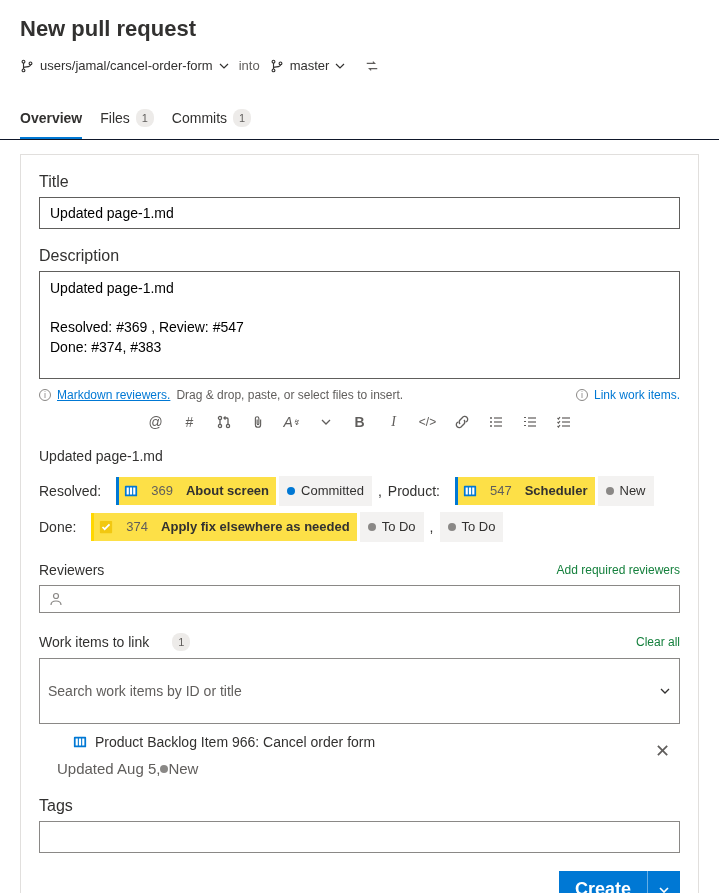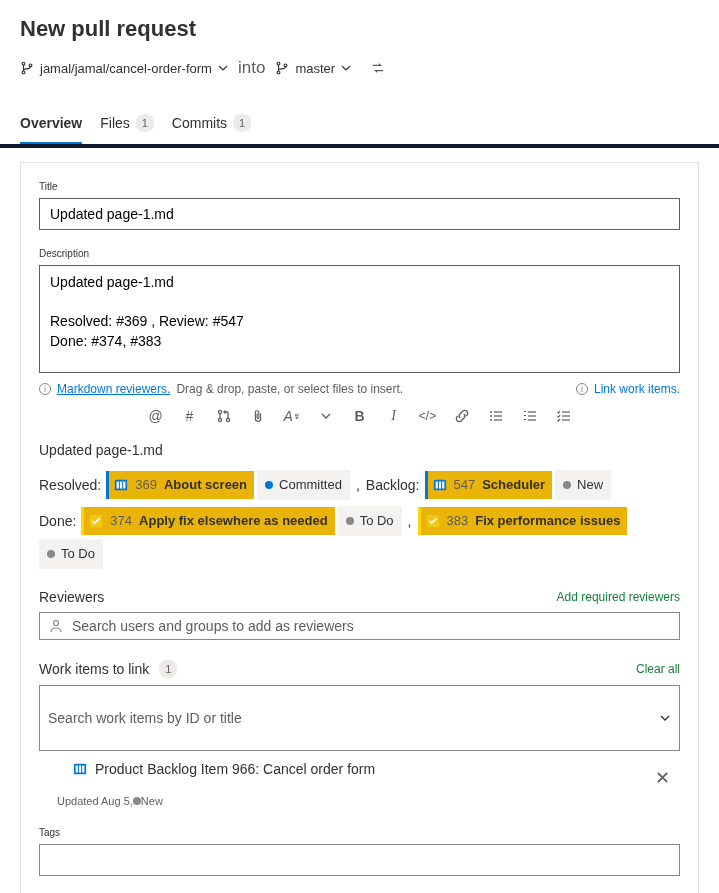--- a/index.html
+++ b/index.html
@@ -7,48 +7,48 @@
       font-family: "Segoe UI", -apple-system, BlinkMacSystemFont, sans-serif;
       font-size: 14px;
       color: #323130;
       background: #fff;
       width: 719px;
     }
     .header { padding: 16px 20px 8px; }
     .page-title { font-size: 22px; font-weight: 600; margin-bottom: 16px; }
     .branch-row { display: flex; align-items: center; gap: 10px; margin-bottom: 20px; }
     .branch-chip { display: inline-flex; align-items: center; gap: 6px; cursor: pointer; font-size: 13px; }
-    .branch-into { color: #605e5c; font-size: 17px; }
+    .branch-into { color: #605e5c; font-size: 13px; }
     .chevron-icon { width: 10px; height: 10px; }
     .swap-icon { width: 14px; height: 14px; color: #605e5c; }
     .branch-icon { width: 14px; height: 14px; }
-    .tabs { display: flex; gap: 18px; border-bottom: 4px solid #0f172a; padding: 0 20px; }
+    .tabs { display: flex; gap: 18px; border-bottom: 1px solid #0f172a; padding: 0 20px; }
     .tab { display: flex; align-items: center; gap: 6px; padding: 8px 0 10px; cursor: pointer; font-size: 14px; color: #323130; border-bottom: 2px solid transparent; }
     .tab.active { font-weight: 600; border-bottom-color: #0078d4; }
     .badge { background: #edebe9; border-radius: 8px; min-width: 18px; height: 18px; display: inline-flex; align-items: center; justify-content: center; font-size: 11px; color: #605e5c; padding: 0 5px; }
     .panel { border: 1px solid #e1dfdd; margin: 14px 20px 20px; padding: 18px 18px 16px; }
-    .field-label { font-size: 10px; margin-bottom: 6px; }
+    .field-label { font-size: 16px; margin-bottom: 6px; }
     .text-input, .textarea {
       width: 100%; border: 1px solid #605e5c; padding: 7px 10px; font-size: 14px;
       font-family: inherit; outline: none;
     }
     .textarea { resize: none; height: 108px; line-height: 1.4; }
     .helper-row { display: flex; justify-content: space-between; align-items: center; margin: 6px 0 8px; font-size: 12px; color: #605e5c; }
     .helper-left, .helper-right { display: flex; align-items: center; gap: 6px; }
     .info-icon { width: 12px; height: 12px; border: 1px solid #8a8886; border-radius: 50%; display: inline-flex; align-items: center; justify-content: center; font-size: 9px; color: #8a8886; }
     .mdlink { color: #0078d4; text-decoration: underline; cursor: pointer; }
     .link-work-items { color: #0078d4; cursor: pointer; }
     .toolbar { display: flex; gap: 18px; align-items: center; justify-content: center; padding: 4px 0 12px; color: #605e5c; }
     .tb-icon { width: 16px; height: 16px; display: inline-flex; align-items: center; justify-content: center; cursor: pointer; font-size: 14px; }
     .tb-bold { font-weight: 700; }
     .tb-italic { font-style: italic; font-family: Georgia, serif; }
     .preview-title { font-size: 14px; margin: 6px 0 12px; }
     .chip-row { display: flex; flex-wrap: wrap; align-items: center; gap: 3px; font-size: 14px; line-height: 26px; margin-bottom: 6px; }
     .chip-label { margin-right: 2px; }
-    .wi-chip { display: inline-flex; align-items: center; gap: 7px; background: #eab308; border-left: 3px solid; padding: 1px 7px 1px 5px; cursor: pointer; }
+    .wi-chip { display: inline-flex; align-items: center; gap: 13px; background: #fde047; border-left: 3px solid; padding: 1px 7px 1px 5px; cursor: pointer; margin-left: 10px; }
     .wi-blue { border-left-color: #0078d4; }
     .wi-yellow { border-left-color: #ffd700; }
     .wi-icon { width: 14px; height: 14px; }
     .wi-id { color: #605e5c; font-size: 13px; }
     .wi-title-text { font-weight: 600; font-size: 13px; }
     .status-chip { display: inline-flex; align-items: center; gap: 6px; background: #f3f2f1; padding: 2px 8px; font-size: 13px; color: #323130; }
     .dot { width: 8px; height: 8px; border-radius: 50%; background: #8a8886; display: inline-block; }
     .dot.blue { background: #0078d4; }
     .comma-sep { padding: 0 3px; }
     .section { margin-top: 20px; }
@@ -56,21 +56,21 @@
     .action-link { color: #15803d; cursor: pointer; font-size: 12px; }
     .search-box { border: 1px solid #8a8886; display: flex; align-items: center; padding: 5px 8px; gap: 8px; }
     .search-box input { border: none; outline: none; flex: 1; font-size: 14px; font-family: inherit; color: #323130; }
     .search-box input::placeholder { color: #605e5c; }
     .person-icon { width: 16px; height: 16px; color: #8a8886; }
     .dropdown-box { border: 1px solid #8a8886; display: flex; align-items: center; padding: 24px 8px; gap: 8px; justify-content: space-between; cursor: pointer; }
     .dropdown-box .placeholder { color: #605e5c; }
     .linked-item { display: flex; align-items: flex-start; padding: 10px 4px 0 18px; gap: 10px; }
     .linked-item-body { flex: 1; }
     .linked-item-title { display: flex; align-items: center; gap: 8px; color: #323130; padding-left: 16px; }
-    .linked-item-sub { color: #605e5c; font-size: 11px; margin-top: 18px; display: flex; align-items: center; }
+    .linked-item-sub { color: #605e5c; font-size: 15px; margin-top: 10px; display: flex; align-items: center; }
     .close-x { color: #605e5c; cursor: pointer; font-size: 18px; padding: 6px; }
     .tags-box { border: 1px solid #8a8886; height: 32px; }
     .footer { display: flex; justify-content: flex-end; padding: 18px 0 0; }
     .create-btn { background: #0078d4; color: #fff; border: none; padding: 8px 16px; font-size: 18px; font-weight: 600; cursor: pointer; display: flex; align-items: center; }
     .create-split { background: #0078d4; border: none; border-left: 1px solid rgba(255,255,255,0.4); color: #fff; padding: 8px 10px; cursor: pointer; display: flex; align-items: center; }
     svg { display: block; }
   </style>
 </head>
 <body>
 
@@ -79,21 +79,21 @@
   <div class="branch-row">
     <span class="branch-chip">
       <span>
         <svg class="branch-icon" viewBox="0 0 16 16" fill="none" stroke="currentColor" stroke-width="1.3">
             <circle cx="4" cy="3" r="1.6"></circle>
             <circle cx="4" cy="13" r="1.6"></circle>
             <circle cx="12" cy="5" r="1.6"></circle>
             <path d="M4 4.6v6.8M12 6.6c0 3-4 2-8 3"></path>
           </svg>
       </span>
-      <span>jamal/jamal/cancel-order-form</span>
+      <span>users/jamal/cancel-order-form</span>
       <span>
         <svg class="chevron-icon" viewBox="0 0 10 10" fill="none" stroke="currentColor" stroke-width="1.2">
             <path d="M1 3l4 4 4-4"></path>
           </svg>
       </span>
     </span>
     <span class="branch-into">into</span>
     <span class="branch-chip">
       <span>
         <svg class="branch-icon" viewBox="0 0 16 16" fill="none" stroke="currentColor" stroke-width="1.3">
@@ -230,21 +230,21 @@
             </svg>
           </span>
           <span class="wi-id">369</span>
           <span class="wi-title-text">About screen</span>
         </span>
         <span class="status-chip">
           <span class="dot blue"></span>
           <span>Committed</span>
         </span>
         <span class="comma-sep">,</span>
-        <span class="chip-label">Backlog:</span>
+        <span class="chip-label">Product:</span>
         <span class="wi-chip wi-blue">
           <span>
             <svg class="wi-icon" viewBox="0 0 16 16">
               <rect x="1" y="2" width="14" height="12" rx="1" fill="#0078d4"></rect>
               <rect x="3" y="4" width="2.5" height="8" fill="#fff"></rect>
               <rect x="6.75" y="4" width="2.5" height="8" fill="#fff"></rect>
               <rect x="10.5" y="4" width="2.5" height="8" fill="#fff"></rect>
             </svg>
           </span>
           <span class="wi-id">547</span>
@@ -265,56 +265,45 @@
             </svg>
           </span>
           <span class="wi-id">374</span>
           <span class="wi-title-text">Apply fix elsewhere as needed</span>
         </span>
         <span class="status-chip">
           <span class="dot "></span>
           <span>To Do</span>
         </span>
         <span class="comma-sep">,</span>
-        <span class="wi-chip wi-yellow">
-          <span>
-            <svg class="wi-icon" viewBox="0 0 16 16">
-              <rect x="1" y="1" width="14" height="14" rx="1" fill="#f2c811"></rect>
-              <path d="M4 8l2.5 2.5L12 5" fill="none" stroke="#fff" stroke-width="2"></path>
-            </svg>
-          </span>
-          <span class="wi-id">383</span>
-          <span class="wi-title-text">Fix performance issues</span>
-        </span>
         <span class="status-chip">
           <span class="dot "></span>
           <span>To Do</span>
         </span>
       </div>
     </div>
 
   <div class="section">
     <div class="section-head">
       <span>Reviewers</span>
       <span class="action-link">Add required reviewers</span>
     </div>
     <div class="search-box">
       <span>
         <svg class="person-icon" viewBox="0 0 16 16" fill="none" stroke="currentColor" stroke-width="1.2">
             <circle cx="8" cy="5" r="2.5"></circle>
             <path d="M3 14c0-2.5 2.2-4 5-4s5 1.5 5 4"></path>
           </svg>
       </span>
-      <input placeholder="Search users and groups to add as reviewers" style="">
     </div>
   </div>
 
   <div class="section">
     <div class="section-head">
-      <span style="display:flex;align-items:center;gap:10px;">
+      <span style="display:flex;align-items:center;gap:23px;">
         <span>Work items to link</span>
         <span class="badge">1</span>
       </span>
       <span class="action-link">Clear all</span>
     </div>
     <div class="dropdown-box">
       <span class="placeholder">Search work items by ID or title</span>
       <span>
         <svg viewBox="0 0 12 12" width="12" height="12" fill="none" stroke="currentColor" stroke-width="1.3">
             <path d="M2 4l4 4 4-4"></path>

